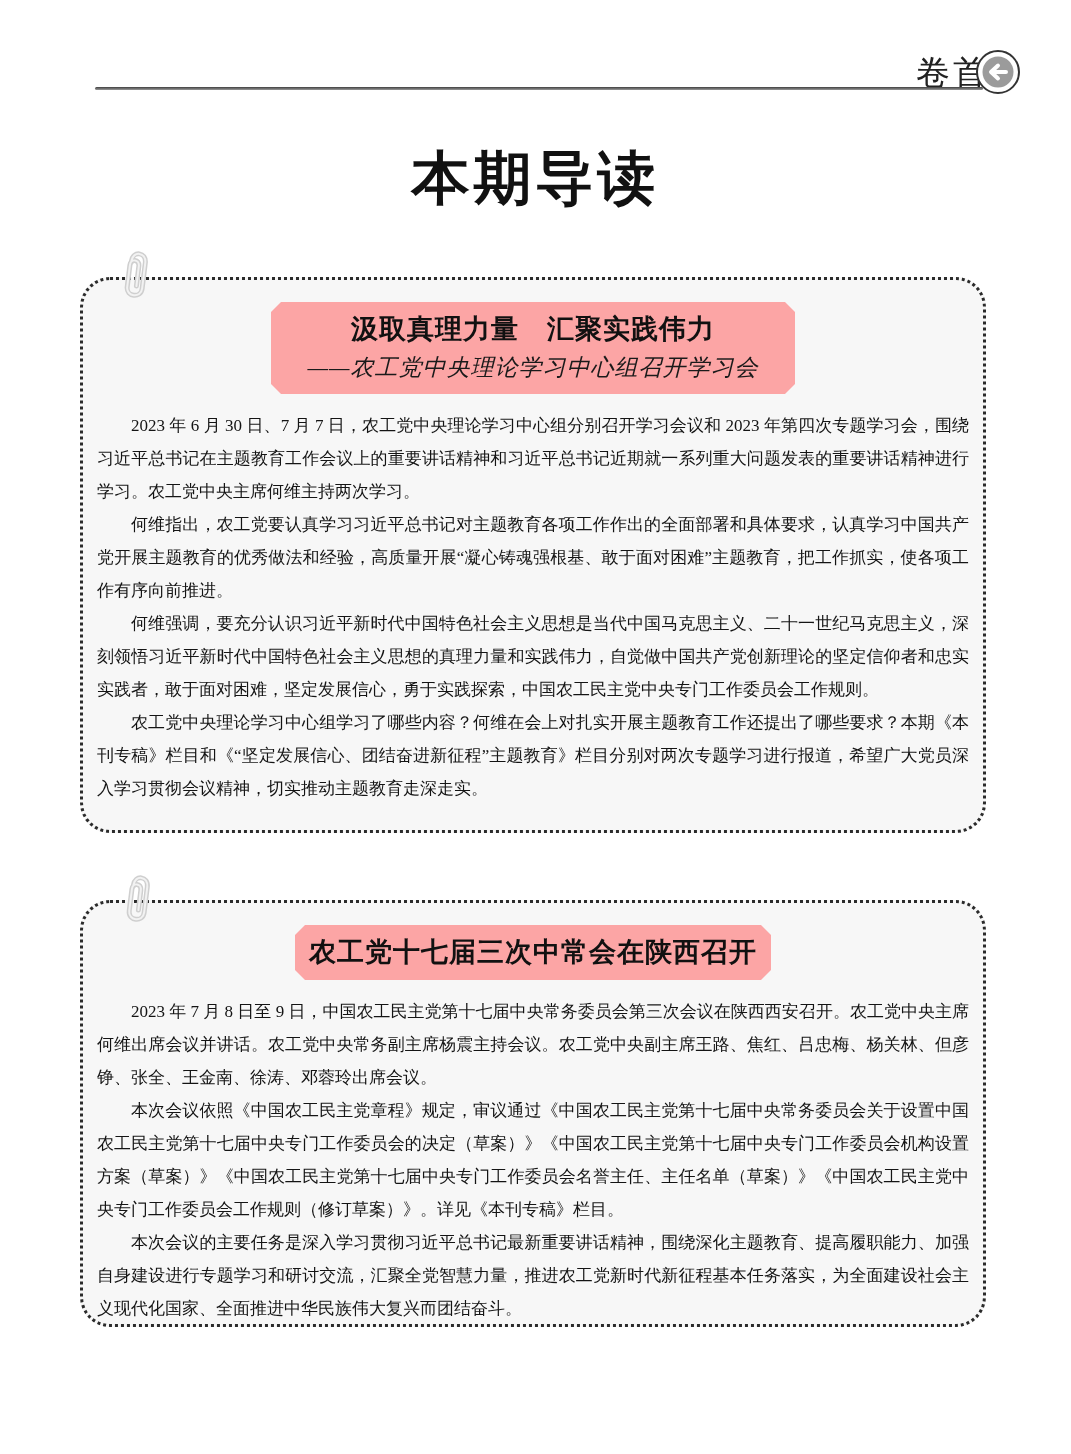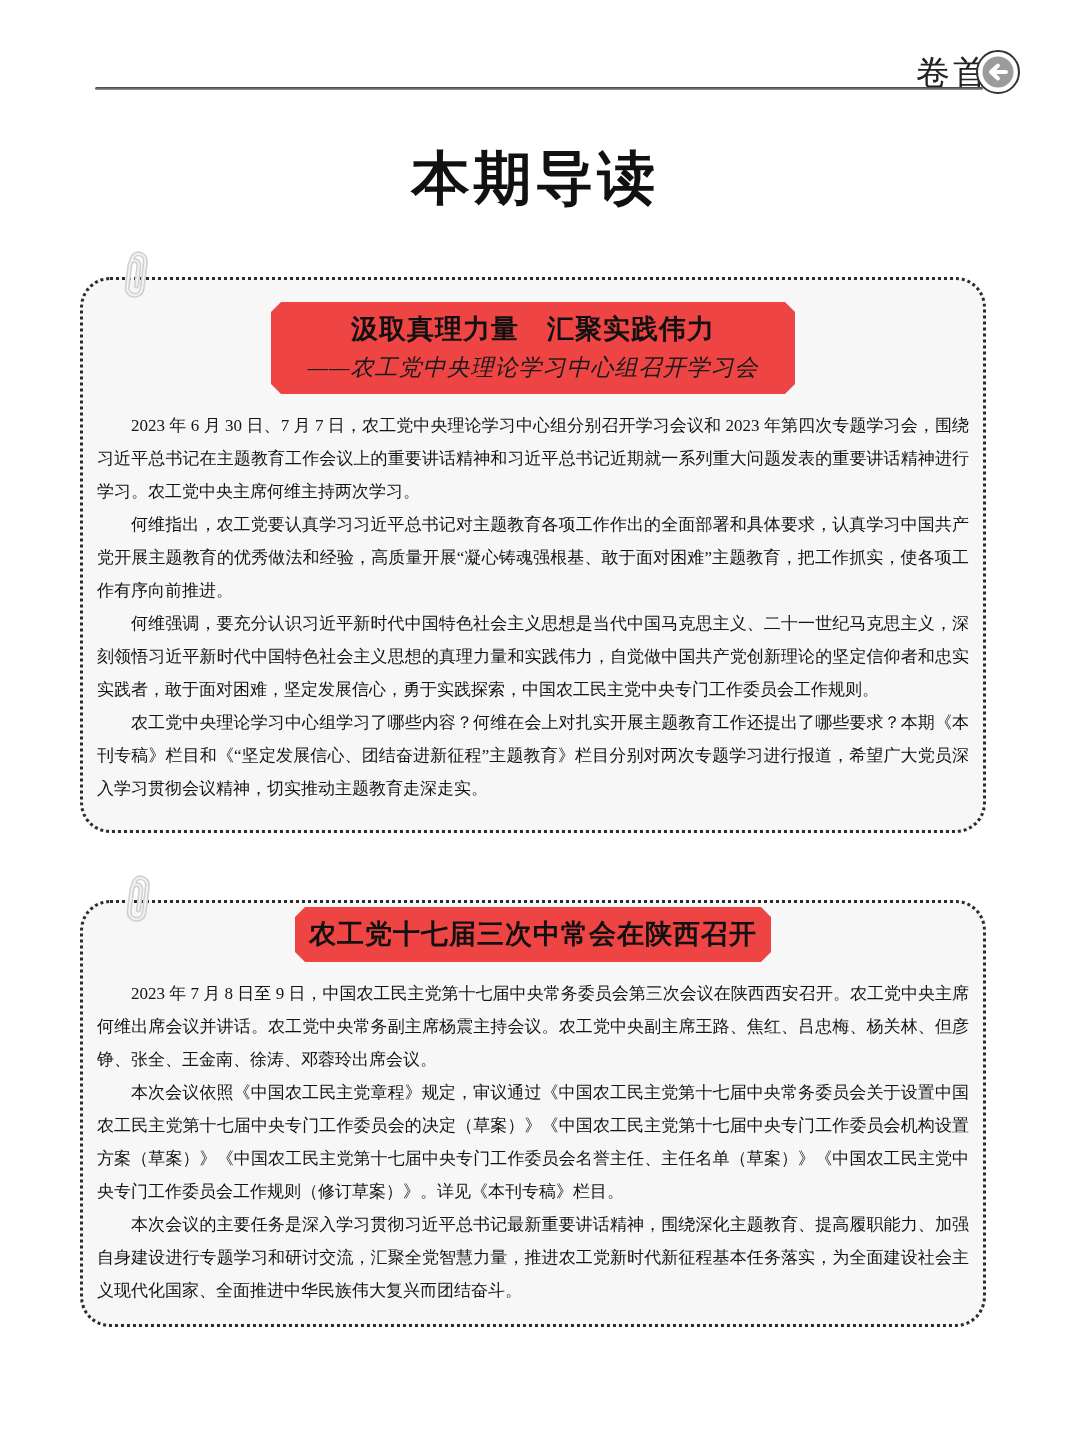--- a/index.html
+++ b/index.html
@@ -49,27 +49,27 @@
   .box-1 { top: 277px; height: 556px; }
   .box-2 { top: 900px; height: 427px; }
 
   .paperclip {
     position: absolute; width: 42px; height: 66px; z-index: 5;
   }
   .clip-1 { left: 116px; top: 240px; }
   .clip-2 { left: 118px; top: 864px; }
 
   .box-header {
-    background: #ef4444;
+    background: #fca5a5;
     margin: 0 auto;
     text-align: center;
     clip-path: polygon(10px 0, calc(100% - 10px) 0, 100% 10px, 100% calc(100% - 10px), calc(100% - 10px) 100%, 10px 100%, 0 calc(100% - 10px), 0 10px);
   }
   .box-1 .box-header { width: 524px; margin-top: 22px; padding: 9px 0 11px; }
-  .box-2 .box-header { width: 476px; margin-top: 4px; padding: 9px 0 10px; }
+  .box-2 .box-header { width: 476px; margin-top: 22px; padding: 9px 0 10px; }
 
   .box-title {
     font-size: 27px; font-weight: 700; color: #111;
     letter-spacing: 1px;
   }
   .box-subtitle {
     font-size: 23px; font-style: italic; color: #1a1a1a;
     margin-top: 5px; letter-spacing: 1px;
   }
   .box-body { margin-top: 15px; }

